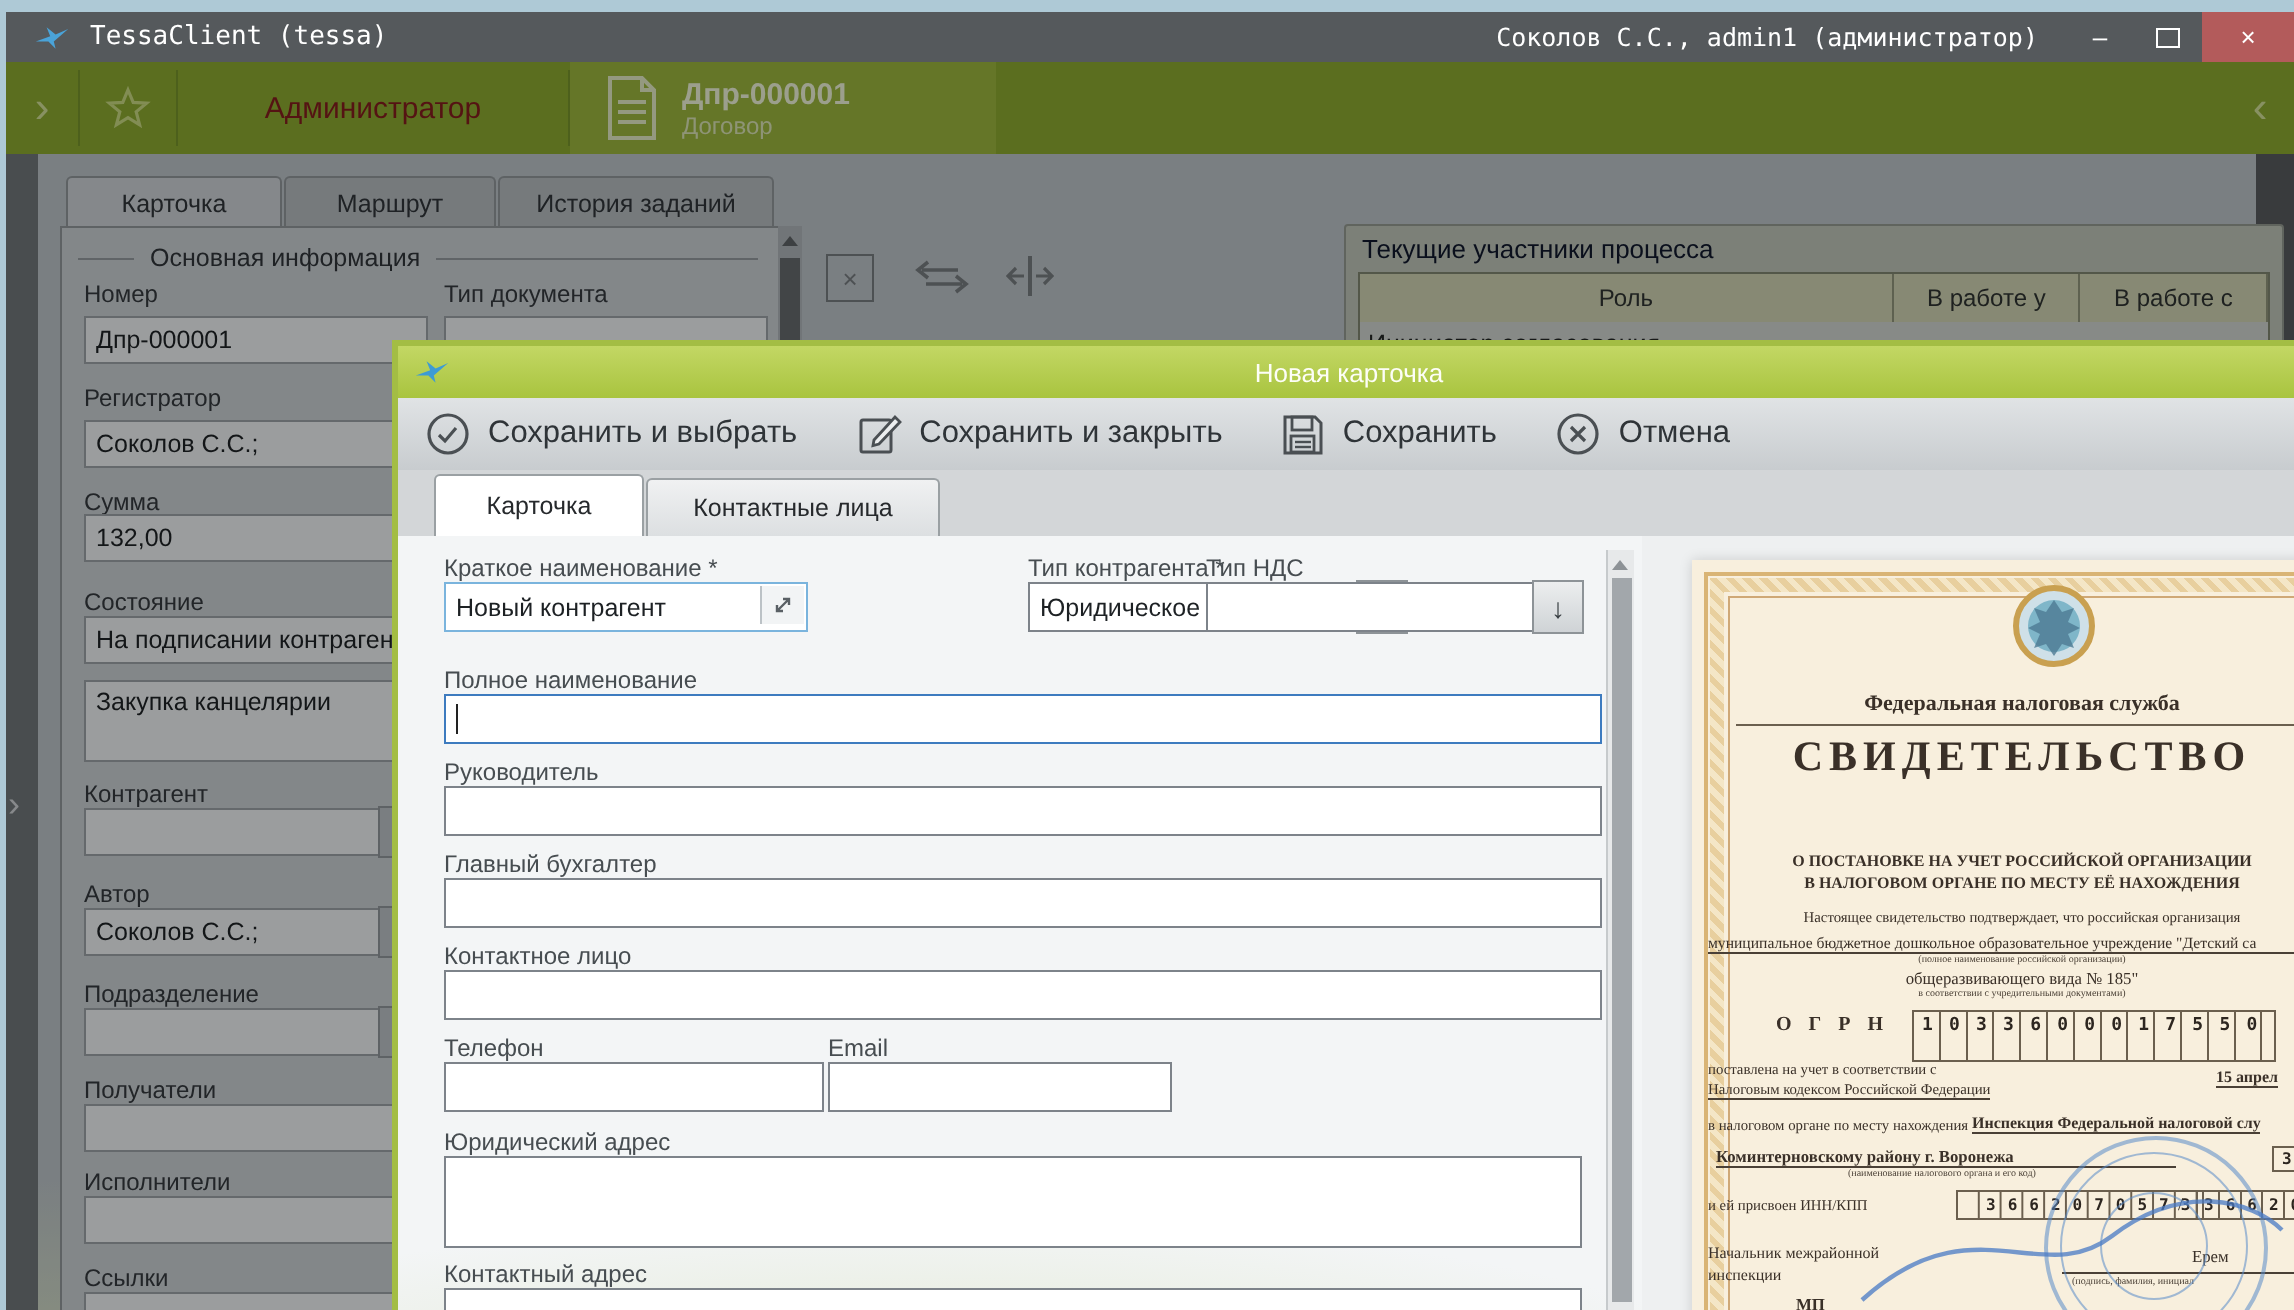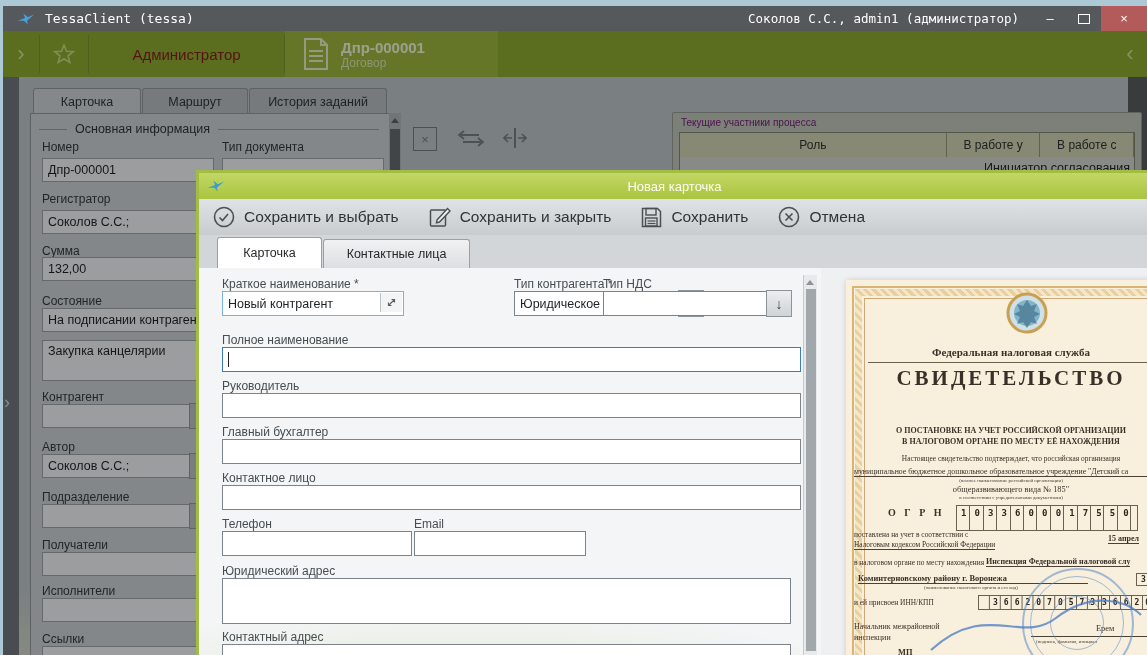--- a/index.html
+++ b/index.html
@@ -45,22 +45,22 @@
   .lfield-area{height:36px;align-items:flex-start;padding-top:3px;}
   .dots-btn{position:absolute;width:24px;height:24px;background:#b6bcc0;border:1px solid #8d9397;
         display:flex;align-items:center;justify-content:center;font-size:12px;color:#33383c;}
   .mid-scroll{left:386px;top:36px;width:12px;bottom:0;background:#a9afb3;}
   .mid-thumb{position:absolute;left:1px;top:16px;width:10px;height:70px;background:#63676a;}
   .tri-up{width:0;height:0;border-left:4px solid transparent;border-right:4px solid transparent;border-bottom:5px solid #5c6063;position:absolute;left:2px;top:5px;}
   .pv-icon{position:absolute;color:#74797d;}
   .pv-box{width:22px;height:22px;border:1px solid #74797d;display:flex;align-items:center;justify-content:center;font-size:13px;}
   
   .participants{left:669px;top:35px;width:456px;height:140px;background:#b9bfb4;border:1px solid #8f958c;border-radius:2px;padding:2px 6px;}
-  .pt-title{font-size:10px;color:#701a75;margin:2px 0 4px 2px;}
-  .pt-table{border:1px solid #7d826d;background:#c9cdad;text-align:right;}
+  .pt-title{font-size:13px;color:#0f172a;margin:2px 0 4px 2px;}
+  .pt-table{border:1px solid #7d826d;background:#c9cdad;}
   .pt-head{display:flex;height:24px;align-items:center;font-size:12px;color:#2e3230;}
   .pt-cell{border-right:1px solid #8d9178;height:100%;display:flex;align-items:center;justify-content:center;}
   .pt-row{background:#c9cec9;font-size:12.5px;color:#232624;padding:4px 4px;height:20px;}
   .dim{left:3px;top:31px;right:0;bottom:0;background:rgba(0,0,0,.33);z-index:5;}
   
   .dialog{left:196px;top:170px;width:951px;height:490px;z-index:10;border:3px solid #a3bd44;background:#f3f5f6;}
   .dlg-title{left:0;top:0;right:0;height:26px;background:linear-gradient(#c3d764,#a9c43f);display:flex;align-items:center;}
   .dlg-title .cap{position:absolute;left:0;right:0;text-align:center;color:#fdfef7;font-size:13px;}
   .dlg-toolbar{left:0;top:26px;right:0;height:36px;background:linear-gradient(#e0e3e5,#c8cccf);
       border-bottom:1px solid #aeb2b5;display:flex;align-items:center;padding-left:14px;gap:30px;}

